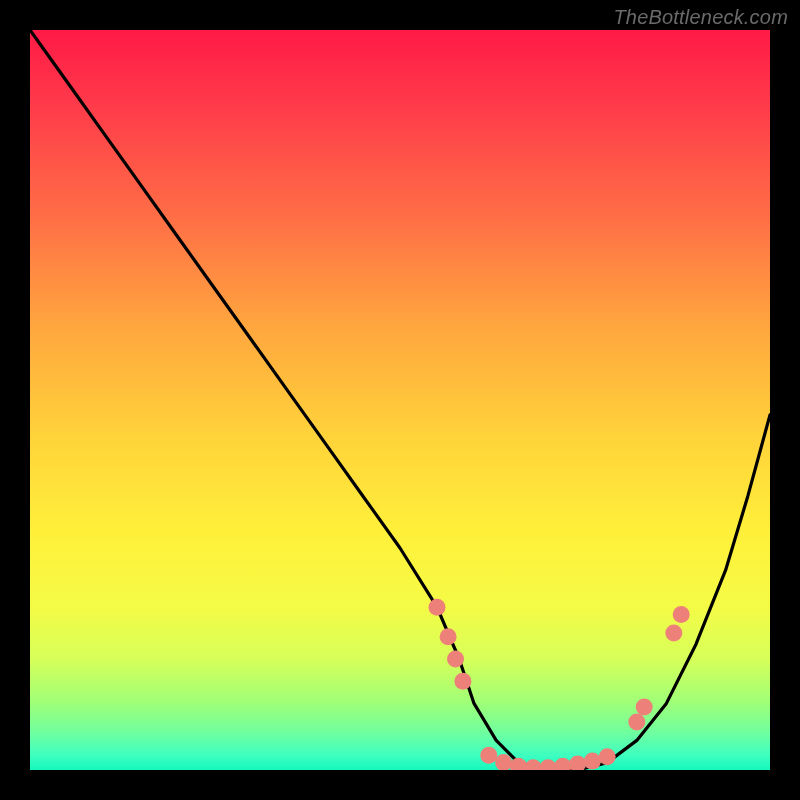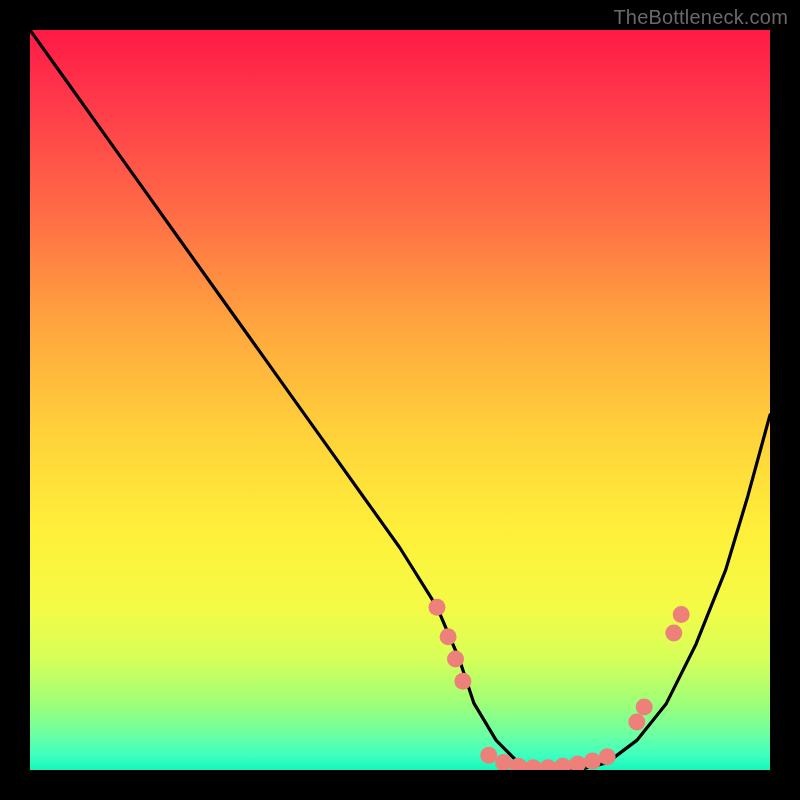--- a/index.html
+++ b/index.html
@@ -11,20 +11,21 @@
     overflow: hidden;
     font-family: Arial, Helvetica, sans-serif;
   }
   .frame {
     position: absolute;
     left: 0;
     top: 0;
     width: 800px;
     height: 800px;
     background: #000;
+    font-style: italic;
   }
   .plot-area {
     position: absolute;
     left: 30px;
     top: 30px;
     width: 740px;
     height: 740px;
     overflow: hidden;
   }
   .gradient {

